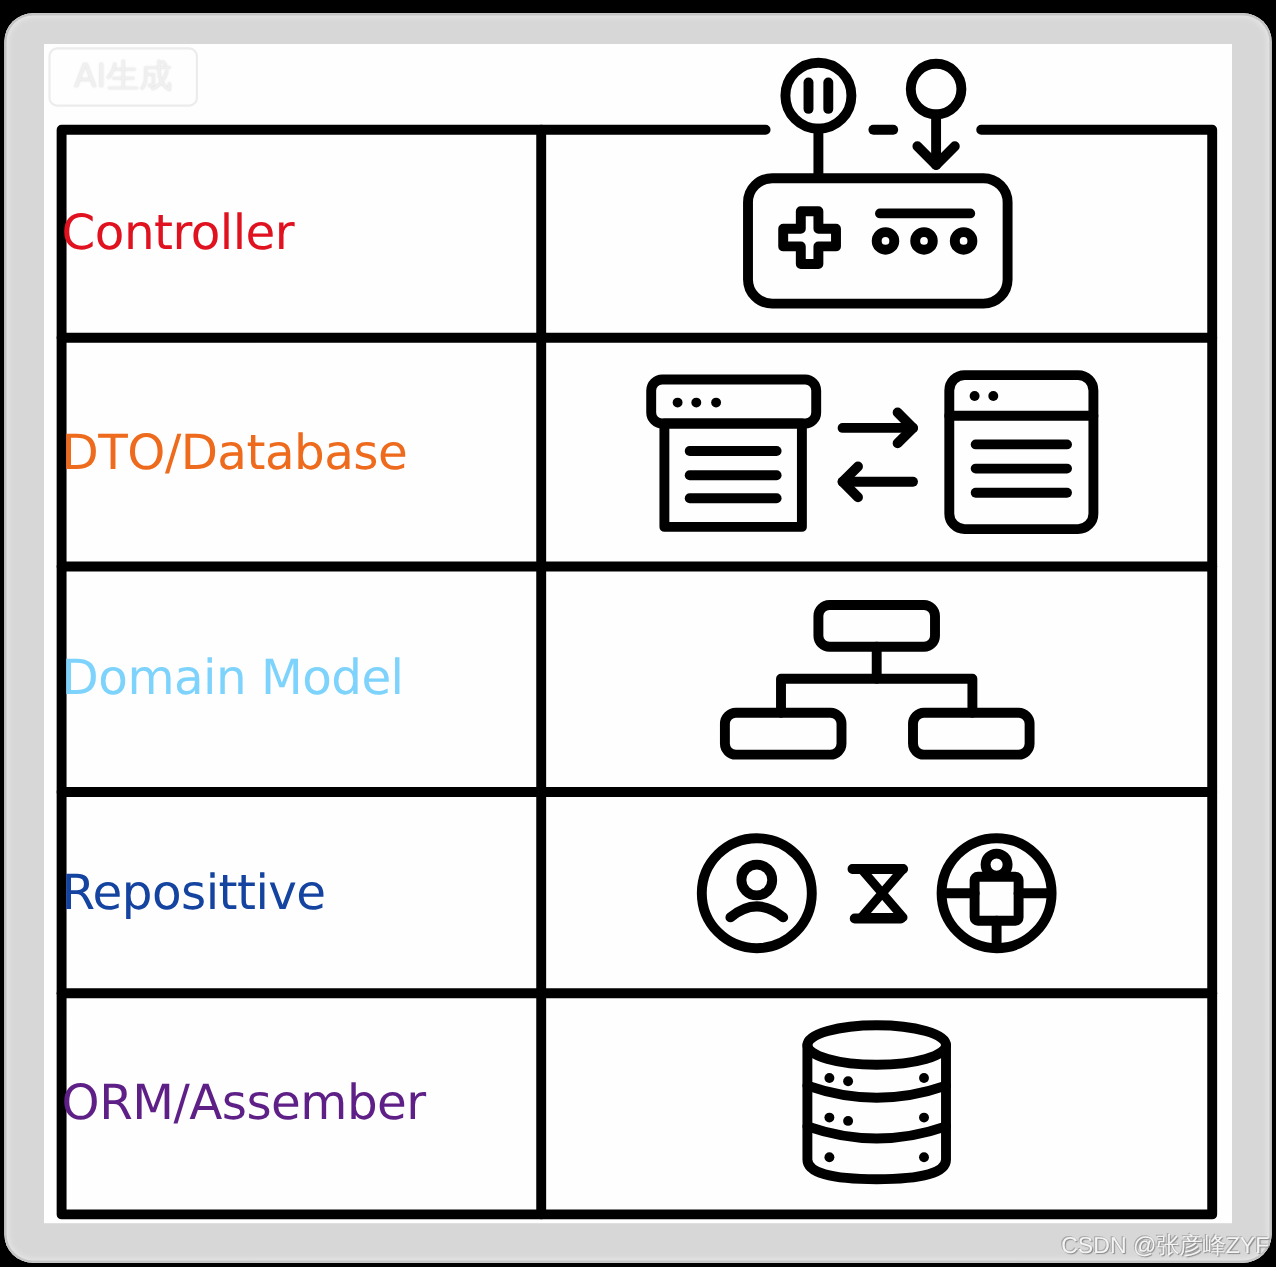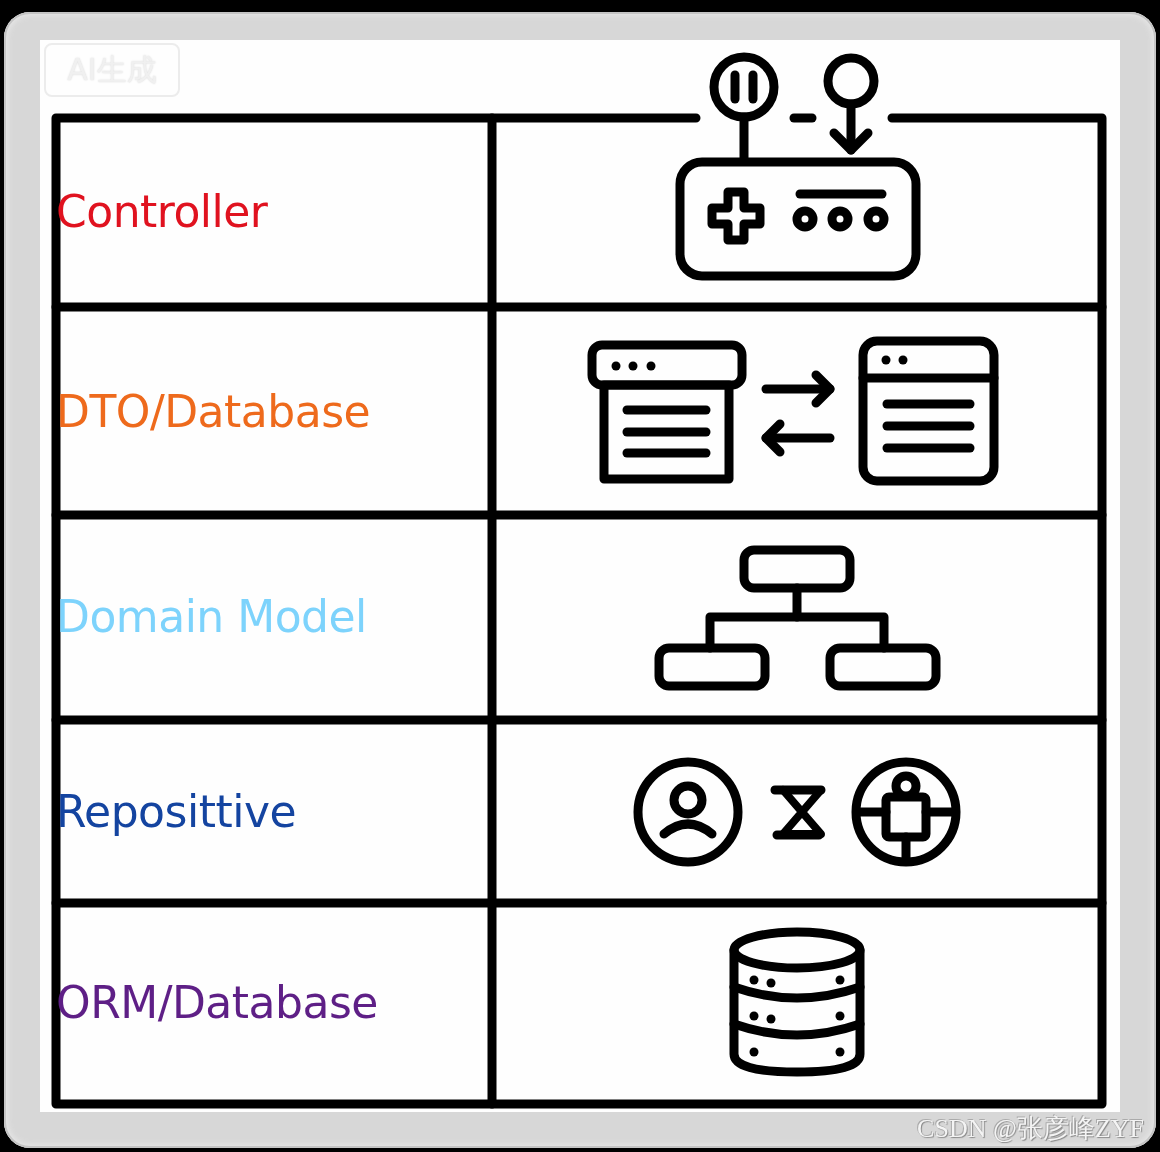--- a/index.html
+++ b/index.html
@@ -24,24 +24,24 @@
       font-family: "DejaVu Sans", sans-serif;
     }
     .grid { position: absolute; left: 0; top: 0; width: 1160px; height: 1152px; }
     .label {
       position: absolute; left: 56px; width: 436px; text-align: left;
       font-size: 44px; font-weight: normal; letter-spacing: -0.5px;
       font-family: "DejaVu Sans", sans-serif;
     }
     .icon-svg { position: absolute; left: 0; top: 0; width: 1160px; height: 1152px; }
     .watermark {
-      position: absolute; right: 16px; bottom: 6px;
-      color: #f4f4f4; font-size: 26px;
+      position: absolute; right: 6px; bottom: 6px;
+      color: #f4f4f4; font-size: 21px;
       text-shadow: 1px 1px 1px #888, -1px -1px 0 #aaa;
-      font-family: Liberation Serif, serif;
+      font-family: Liberation Sans, sans-serif;
     }
   </style>
 </head>
 <body>
 
 <div class="frame"></div>
 <div class="canvas"></div>
 <div class="ai-badge">AI生成</div>
 
 <svg class="grid" viewBox="0 0 1160 1152">
@@ -53,21 +53,21 @@
     <line x1="56" y1="720" x2="1102" y2="720"></line>
     <line x1="56" y1="903" x2="1102" y2="903"></line>
     <line x1="794" y1="118" x2="812" y2="118"></line>
   </g>
 </svg>
 
 <div class="label" style="top:186px;color:#e0121f;">Controller</div>
 <div class="label" style="top:386px;color:#ee6a1c;">DTO/Database</div>
 <div class="label" style="top:591px;color:#7dd3fc;">Domain Model</div>
 <div class="label" style="top:786px;color:#1444a0;">Reposittive</div>
-<div class="label" style="top:977px;color:#5e1f86;">ORM/Database</div>
+<div class="label" style="top:977px;color:#5e1f86;">ORM/Assember</div>
 
 <svg class="icon-svg" viewBox="0 0 1160 1152">
   <g fill="none" stroke="#000" stroke-width="9" stroke-linecap="round" stroke-linejoin="round">
 
     <g>
       <circle cx="744" cy="87" r="30"></circle>
       <line x1="735" y1="75" x2="735" y2="99"></line>
       <line x1="753" y1="75" x2="753" y2="99"></line>
       <line x1="744" y1="117" x2="744" y2="160"></line>
       <circle cx="851" cy="81" r="23"></circle>

